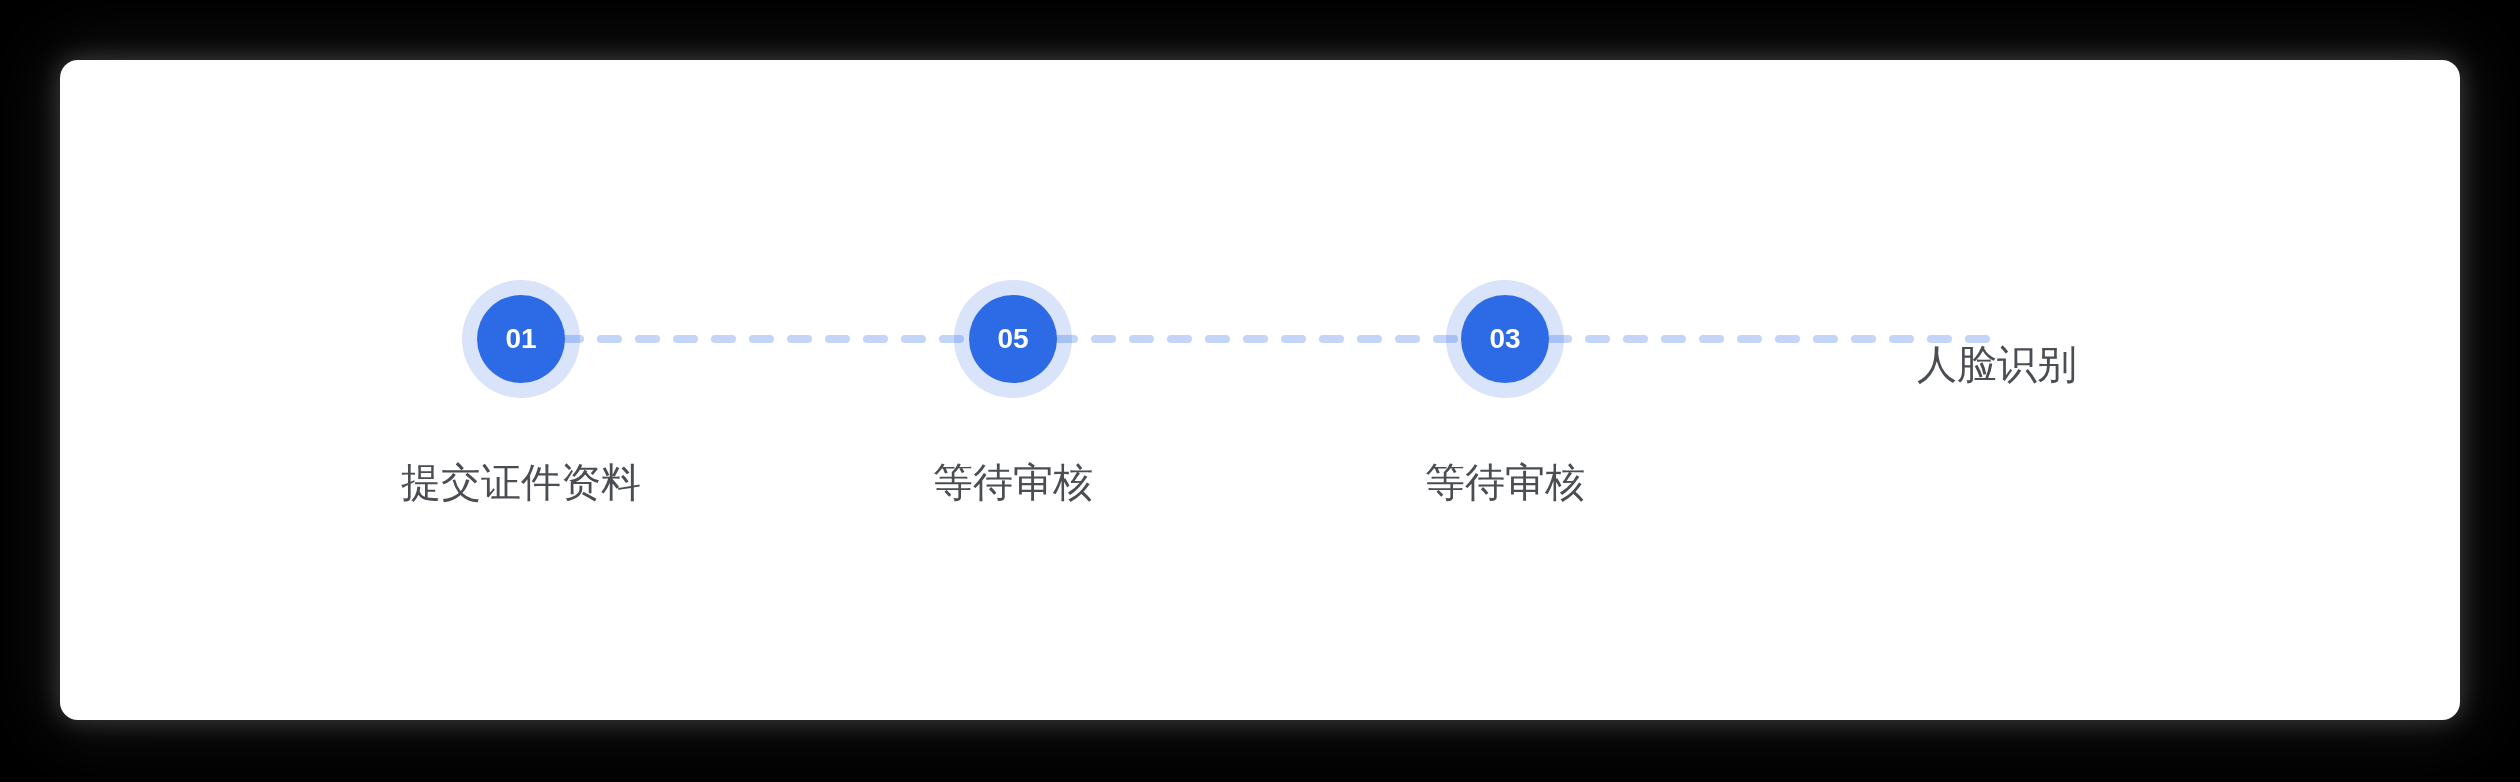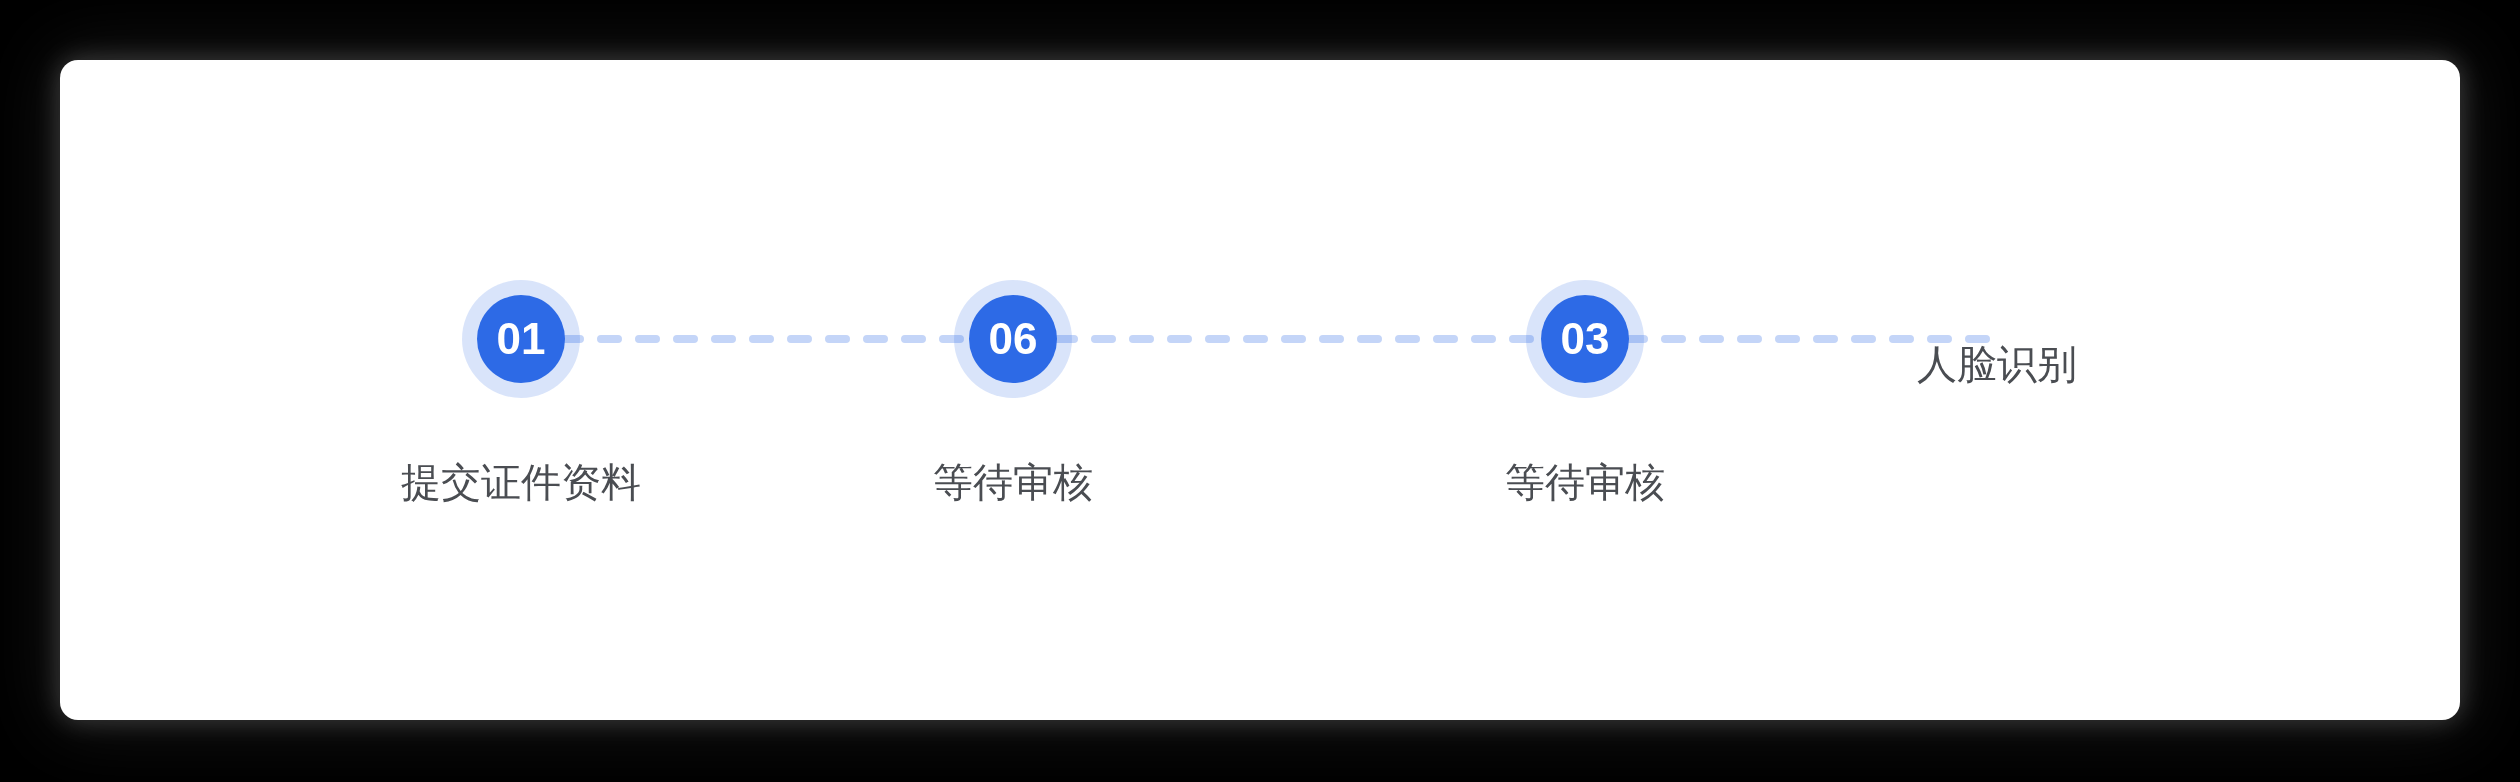--- a/index.html
+++ b/index.html
@@ -39,21 +39,21 @@
     position: absolute;
     top: 220px;
     transform: translateX(-50%);
     display: flex;
     flex-direction: column;
     align-items: center;
     width: 320px;
   }
   .step-1 { left: 461px; }
   .step-2 { left: 953px; }
-  .step-3 { left: 1525px; }
+  .step-3 { left: 1445px; }
   .step-4 { left: 1937px; }
   .halo {
     width: 118px;
     height: 118px;
     border-radius: 50%;
     background: rgba(45,106,230,0.18);
     display: flex;
     align-items: center;
     justify-content: center;
   }
@@ -61,21 +61,21 @@
     width: 88px;
     height: 88px;
     border-radius: 50%;
     background: #2d6ae6;
     display: flex;
     align-items: center;
     justify-content: center;
   }
   .circle span {
     color: #ffffff;
-    font-size: 44px;
+    font-size: 28px;
     font-weight: bold;
     line-height: 1;
     letter-spacing: 0px;
   }
   .step-label {
     margin-top: 68px;
     font-size: 40px;
     line-height: 32px;
     font-weight: 500;
     color: #4a4d52;
@@ -98,21 +98,21 @@
         <div class="circle">
           <span>01</span>
         </div>
       </div>
       <div class="step-label">提交证件资料</div>
     </div>
 
     <div class="step step-2">
       <div class="halo">
         <div class="circle">
-          <span>06</span>
+          <span>05</span>
         </div>
       </div>
       <div class="step-label">等待审核</div>
     </div>
 
     <div class="step step-3">
       <div class="halo">
         <div class="circle">
           <span>03</span>
         </div>

